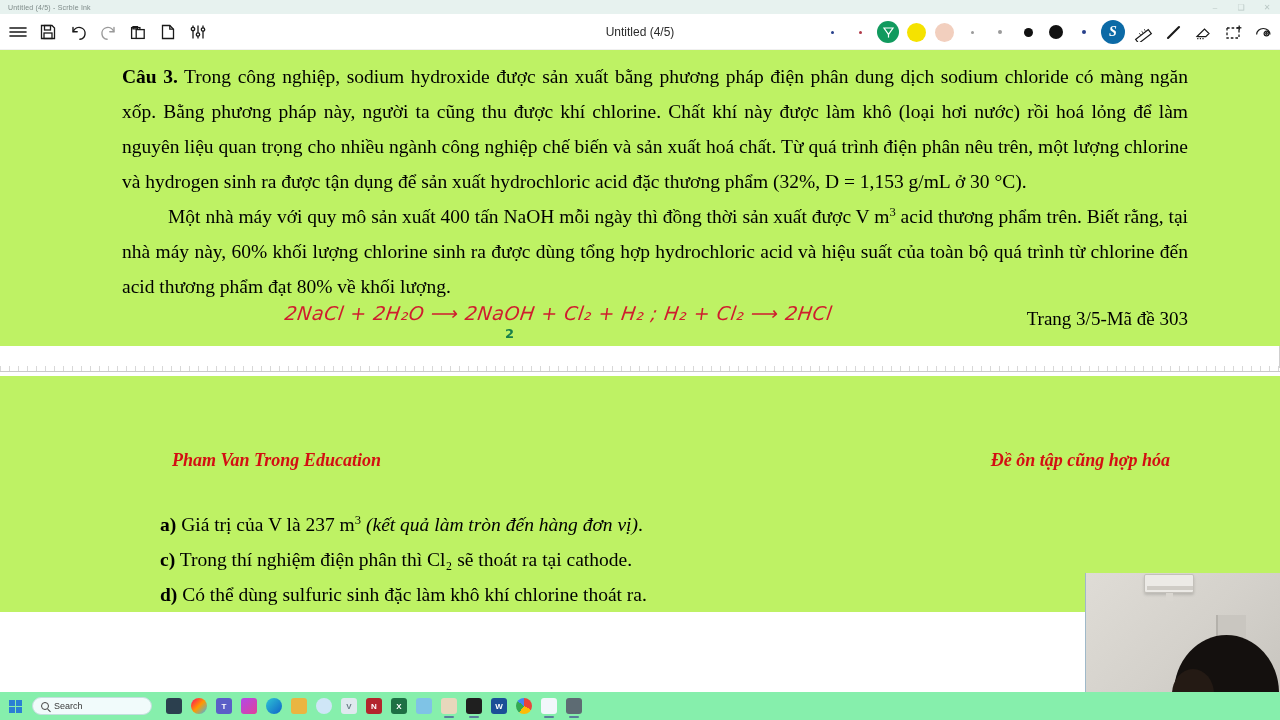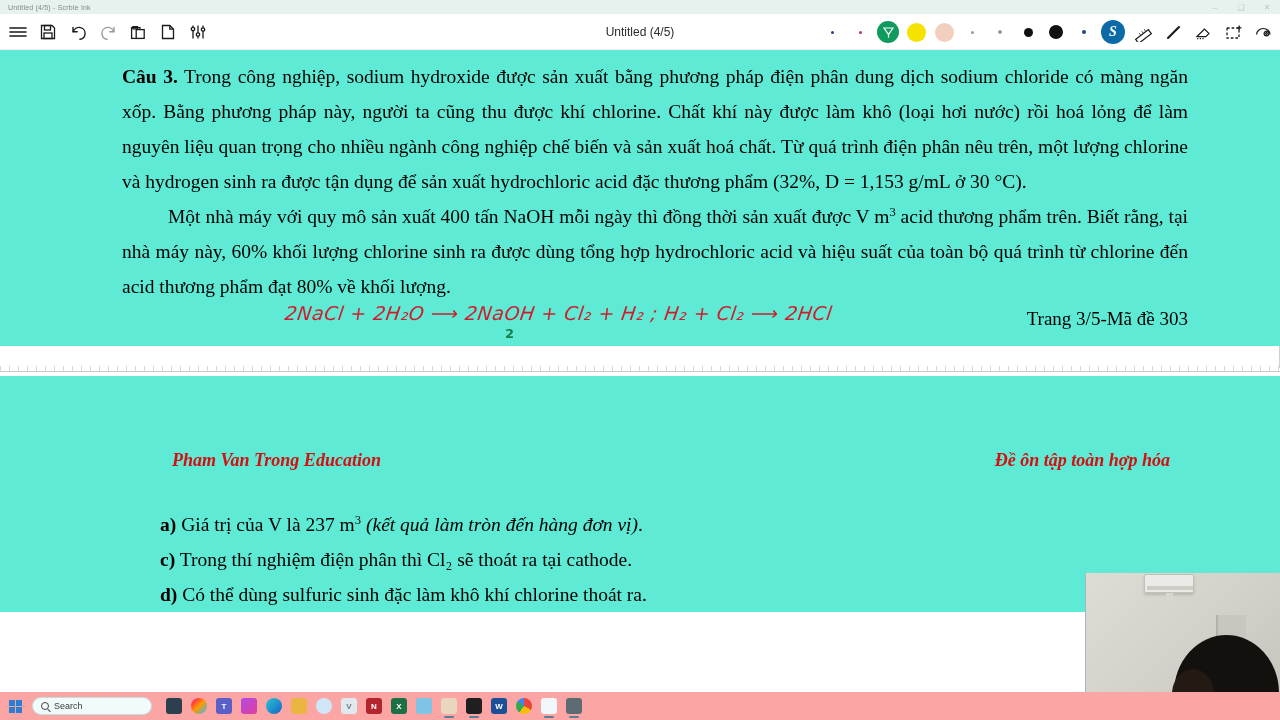--- a/index.html
+++ b/index.html
@@ -72,21 +72,21 @@
     justify-content: center; color: #ffffff;
     font-size: 14px; font-style: italic; font-weight: 700;
     font-family: "Liberation Serif", serif;
   }
 
   
   .canvas {
     position: absolute; left: 0; top: 50px; width: 1280px; height: 642px;
     background: #ffffff; overflow: hidden;
   }
-  .page { position: relative; width: 1280px; background: #5eead4; }
+  .page { position: relative; width: 1280px; background: #bef264; }
   .page-sep {
     position: relative; width: 1280px; height: 30px;
     background: #ffffff;
   }
   .sep-line {
     position: absolute; left: 0; bottom: 4px; width: 1280px; height: 1px;
     background: #c9c9c9;
   }
   .sep-ticks {
     position: absolute; left: 0; bottom: 5px; width: 1280px; height: 5px;
@@ -180,21 +180,21 @@
     background: #14100e; border-radius: 50% 50% 42% 42% / 58% 58% 42% 42%;
   }
   .wc-head2 {
     position: absolute; left: 86px; top: 96px; width: 42px; height: 50px;
     background: #241a14; border-radius: 50%;
   }
 
   
   .taskbar {
     position: absolute; left: 0; bottom: 0; width: 1280px; height: 28px;
-    background: #fca5a5;
+    background: #86efac;
     display: flex; align-items: center;
   }
   .tb-start { width: 30px; display: flex; justify-content: center; }
   .win-logo {
     width: 13px; height: 13px; display: grid;
     grid-template-columns: 6px 6px; grid-template-rows: 6px 6px; gap: 1px;
   }
   .win-logo i { background: #2a7fd4; display: block; }
   .search-pill {
     height: 18px; width: 120px; background: #f1fbfb;
@@ -397,21 +397,21 @@
 
     <div class="page-sep">
       <div class="sep-ticks"></div>
       <div class="sep-line"></div>
       <div class="right-edge-mark"></div>
     </div>
 
     <div class="page page2">
       <div class="hdr-row">
         <span class="hdr-red">Pham Van Trong Education</span>
-        <span class="hdr-red">Đề ôn tập toàn hợp hóa</span>
+        <span class="hdr-red">Đề ôn tập cũng hợp hóa</span>
       </div>
 
       <div class="options">
         <div>
           <span class="opt-label">a)</span><span> Giá trị của V là 237 m</span><sup>3</sup>
           <span class="it">(kết quả làm tròn đến hàng đơn vị)</span><span>.</span>
         </div>
         <div>
           <span class="opt-label">c)</span><span> Trong thí nghiệm điện phân thì Cl₂ sẽ thoát ra tại cathode.</span>
         </div>

